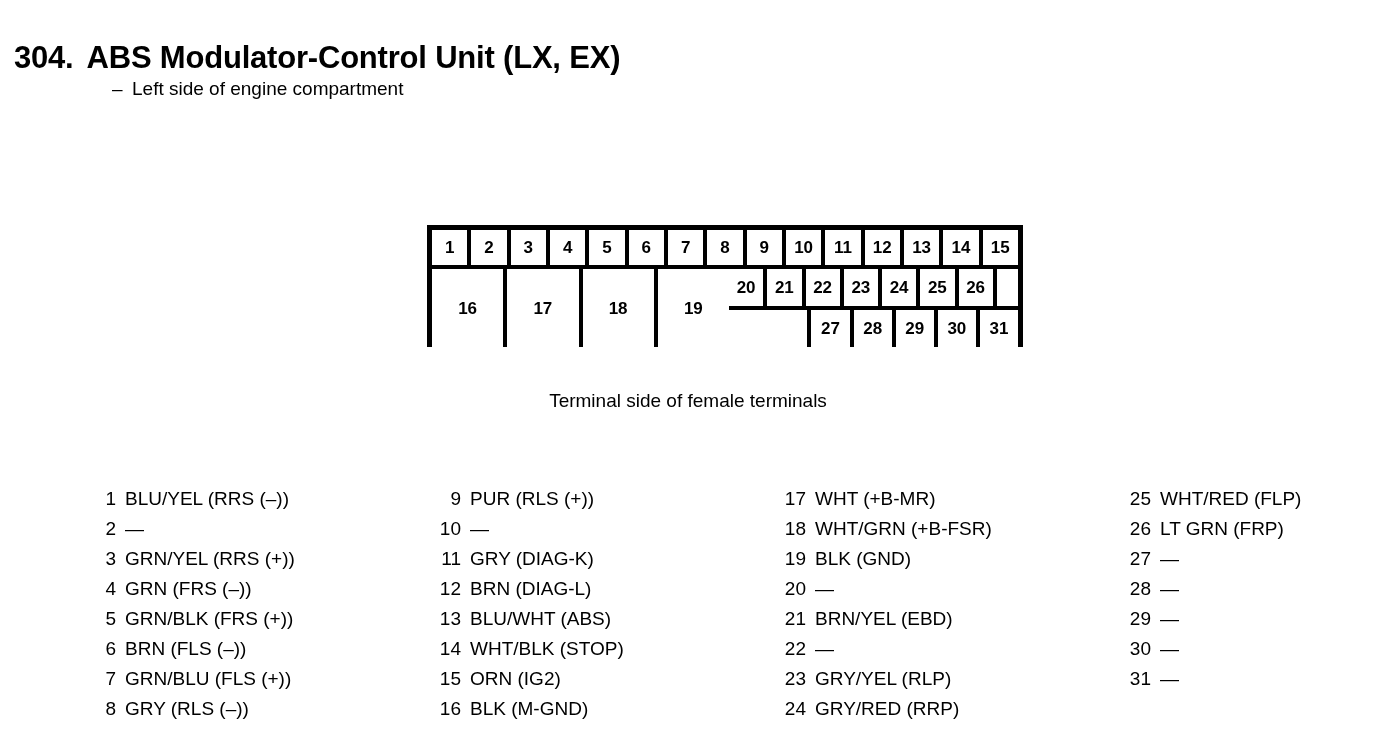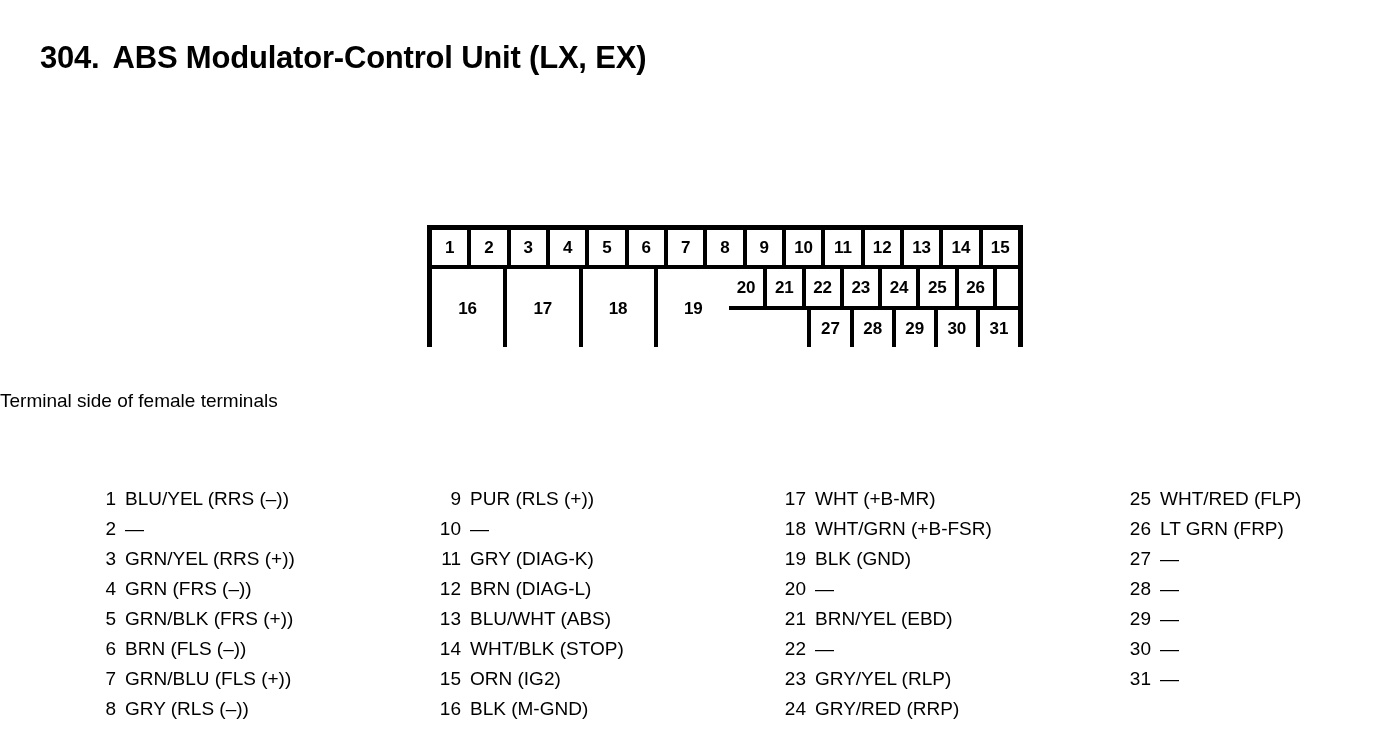--- a/index.html
+++ b/index.html
@@ -12,21 +12,21 @@
     height: 748px;
     position: relative;
     font-family: "Liberation Sans", sans-serif;
     color: #000000;
     overflow: hidden;
   }
 
   
   #page-title {
     position: absolute;
-    left: 40px;
+    left: 14px;
     top: 20px;
     font-size: 31px;
     font-weight: bold;
     letter-spacing: -0.2px;
     white-space: nowrap;
     line-height: 1.1;
   }
   #title-number {
     display: inline-block;
     margin-right: 13px;
@@ -126,20 +126,21 @@
   }
   .pin-cell.blank-wide { flex: 2.06 1 0 !important; }
   .pin-cell.blank-narrow { flex: 0.62 1 0 !important; }
 
   
   #diagram-caption {
     position: absolute;
     left: 0;
     top: 390px;
     width: 1376px;
+    text-align: center;
     font-size: 19px;
     white-space: nowrap;
   }
 
   
   #pin-legend {
     position: absolute;
     left: 0;
     top: 464px;
     width: 1376px;
@@ -171,20 +172,21 @@
     margin-left: 9px;
     margin-top: 24px;
   }
 </style>
 </head>
 <body>
 
 <h1 id="page-title"><span id="title-number">304.</span><span>ABS Modulator-Control Unit (LX, EX)</span></h1>
 
 <ul id="spec-list">
+    <li><span class="spec-dash">–</span><span>Left side of engine compartment</span></li>
   </ul>
 
 <div id="connector-diagram">
   <div class="conn-row" id="connector-top-row">
       <div class="pin-cell">1</div>
       <div class="pin-cell">2</div>
       <div class="pin-cell">3</div>
       <div class="pin-cell">4</div>
       <div class="pin-cell">5</div>
       <div class="pin-cell">6</div>

